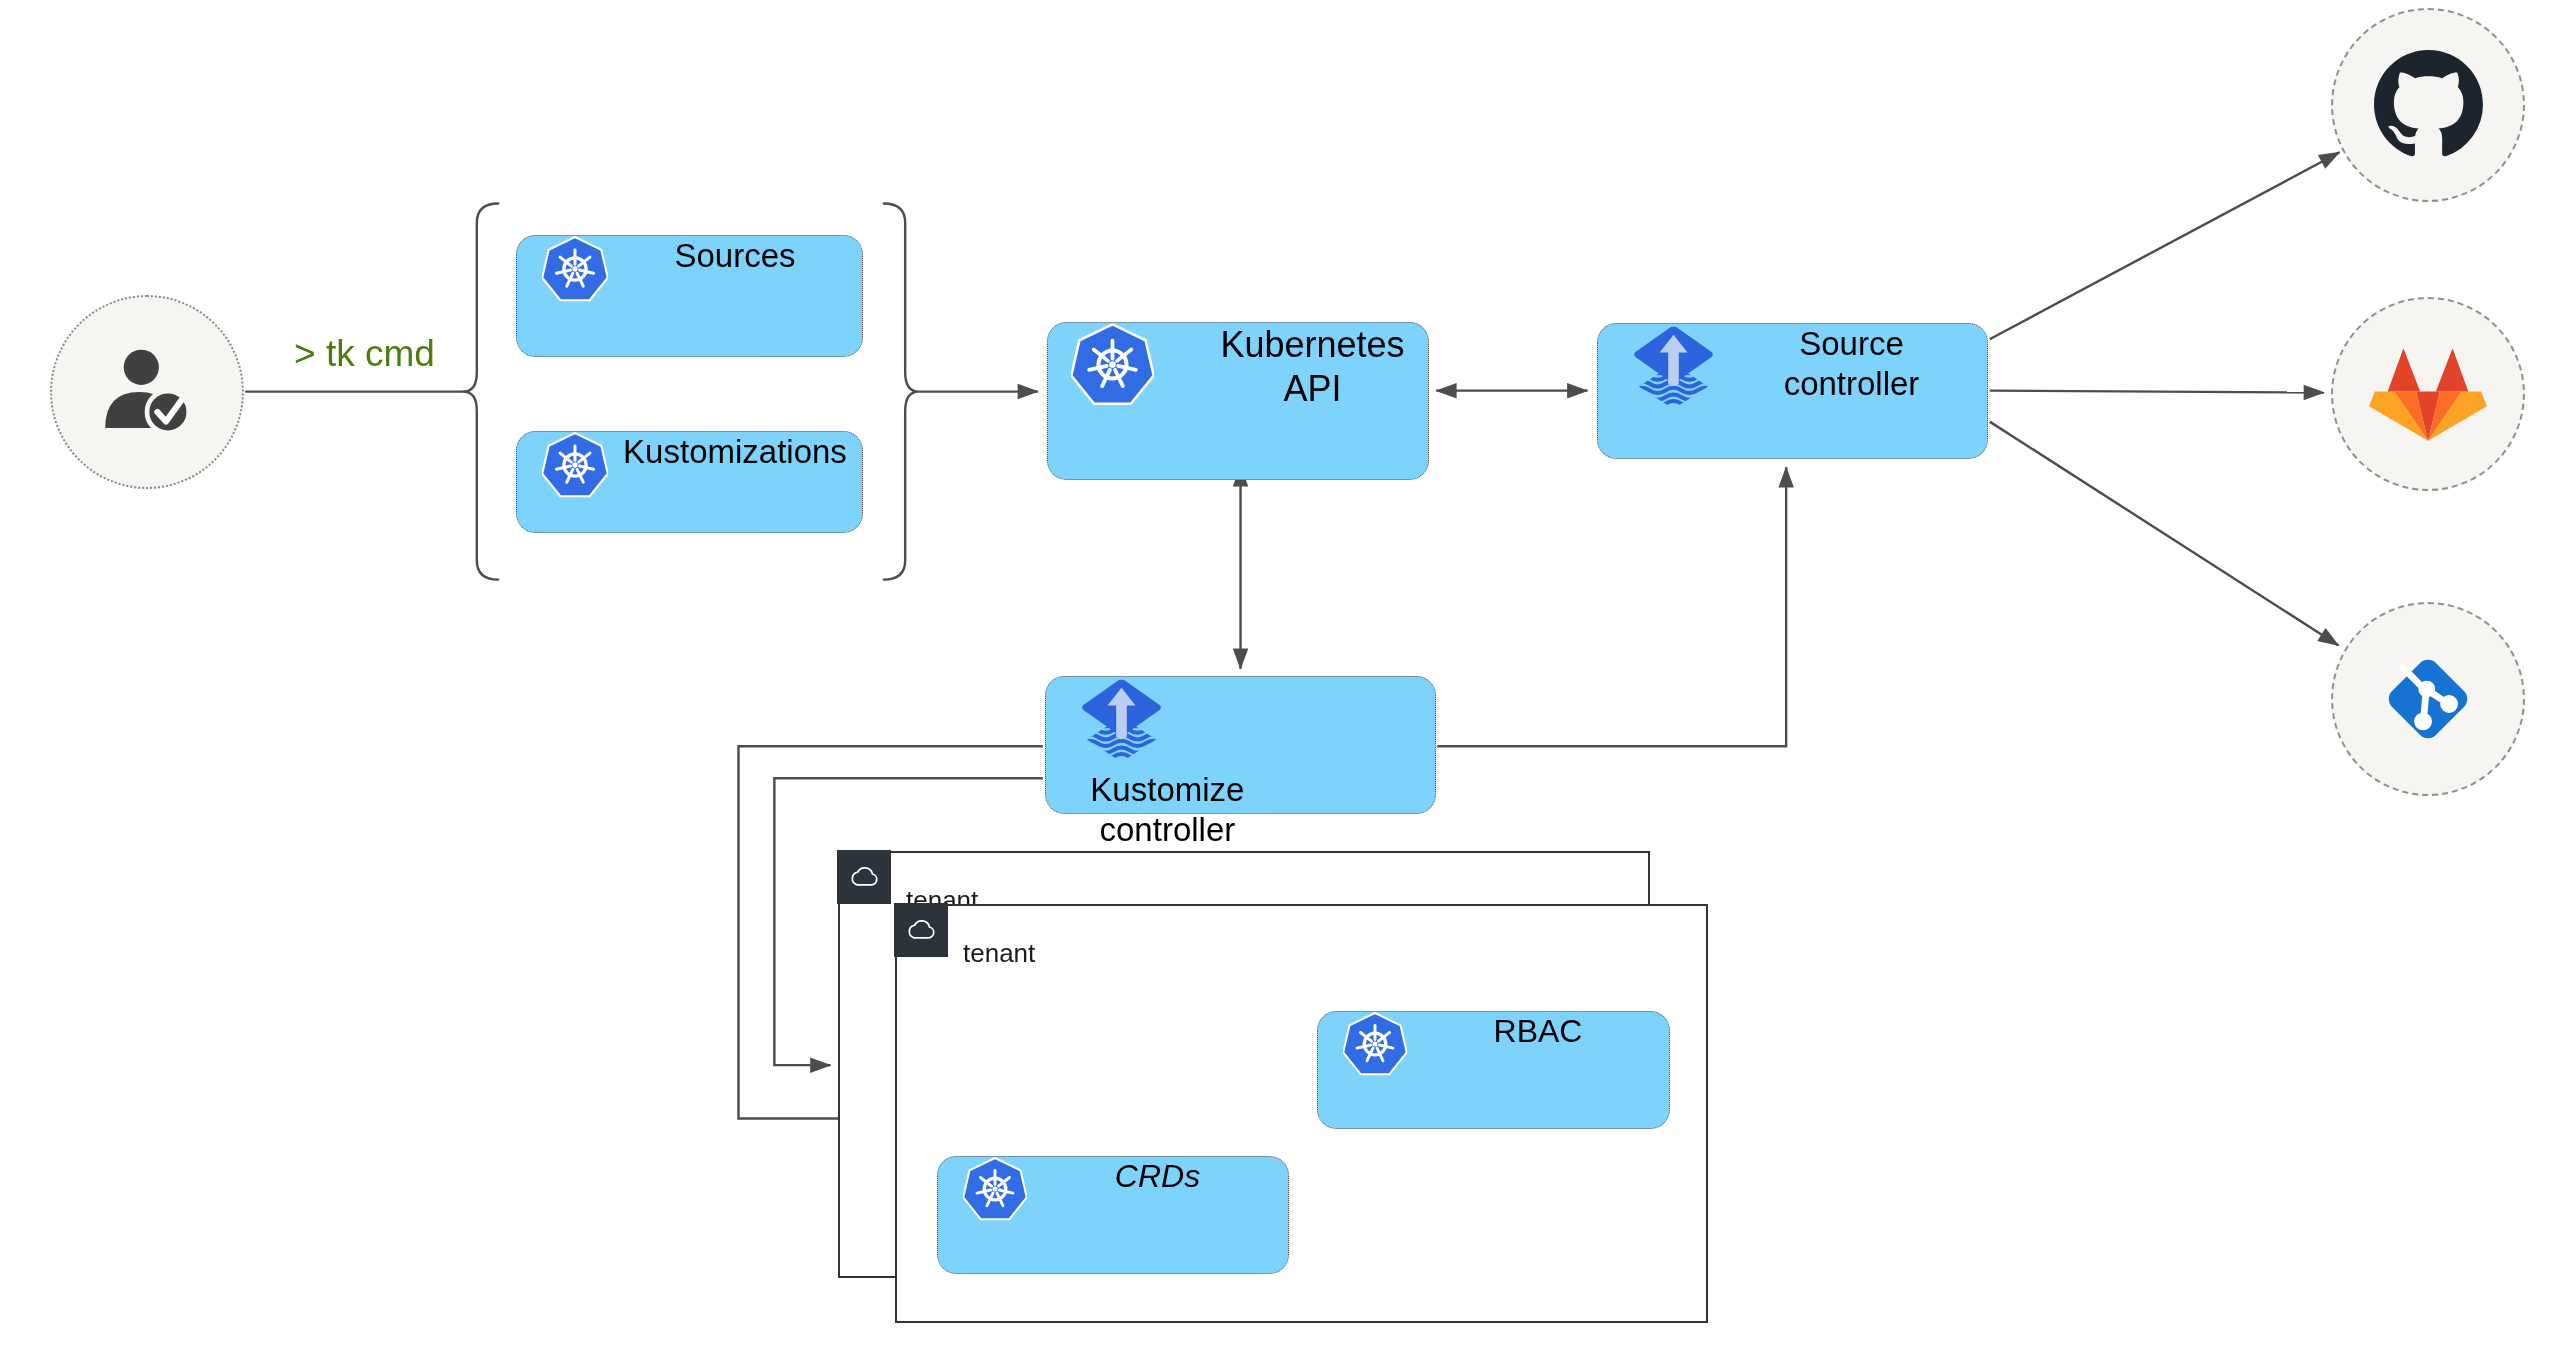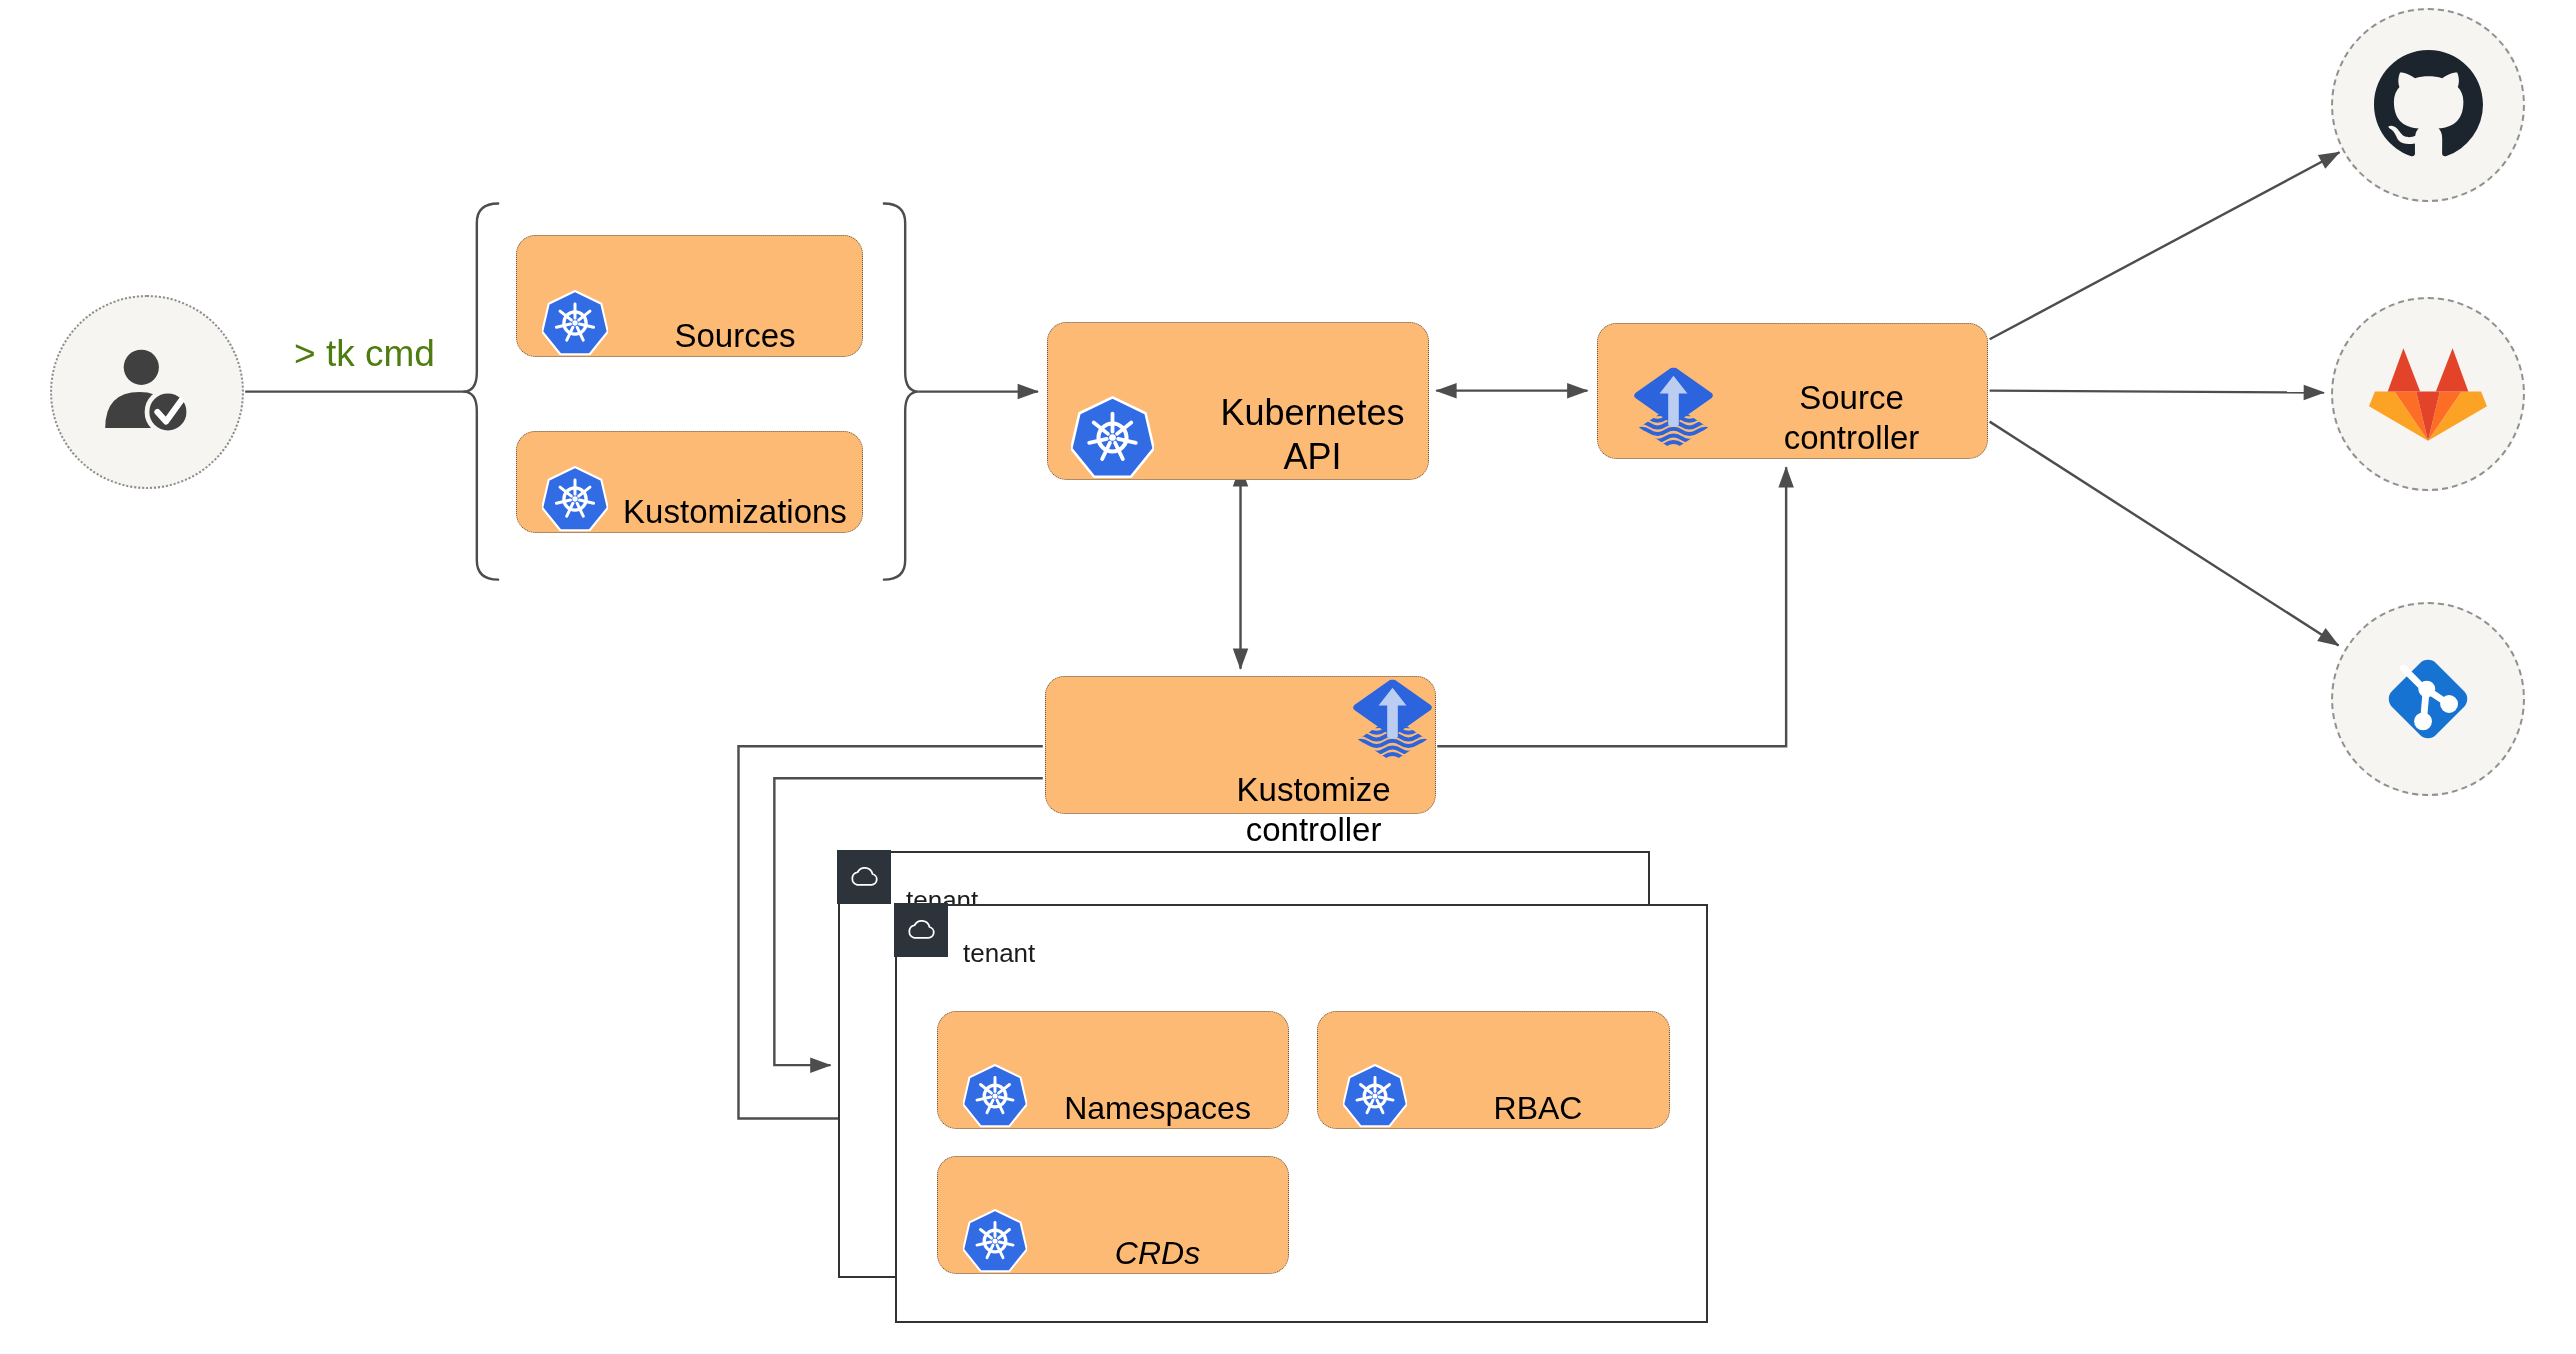--- a/index.html
+++ b/index.html
@@ -5,22 +5,22 @@
   html,body{margin:0;padding:0;background:#ffffff;}
   #canvas{
     position:relative;width:2576px;height:1355px;background:#ffffff;overflow:hidden;
     font-family:"Liberation Sans", sans-serif;color:#000;
   }
   
   #connectors{position:absolute;left:0;top:0;z-index:1;pointer-events:none;}
   
   .node{
     position:absolute;z-index:3;box-sizing:border-box;
-    background:#fdba74;border:1.9px dotted #5c5c5c;border-radius:19.4px;
-    display:flex;align-items:flex-end;
+    background:#7dd3fc;border:1.9px dotted #5c5c5c;border-radius:19.4px;
+    display:flex;align-items:flex-start;
   }
   .node .icon{flex:0 0 auto;}
   .node .label{flex:1;text-align:center;font-size:33px;line-height:1.22;}
   .k8s-icon{width:66px;height:66px;margin-left:25px;}
   .node--api .k8s-icon{width:83px;height:83px;margin-left:23px;}
   .node--api .label{font-size:36px;}
   .flux-icon{width:85px;height:93px;margin-left:33px;}
   .node--controller .label{font-size:33px;padding:0 19.4px;}
   .node--controller .label .inner{display:inline-block;max-width:204px;}
   
@@ -212,26 +212,20 @@
   </div>
 
   <div class="window" id="tenant-window-front" style="left:895px;top:904px;width:813px;height:419px;">
     <div class="win-tab">
       <svg viewBox="0 0 48 48">
           <use href="#sym-cloud"></use>
         </svg>
     </div>
     <div class="win-label">tenant</div>
 
-    <div class="node inner-node" style="left:40px;top:105px;width:352px;height:118px;">
-      <svg class="icon k8s-icon" viewBox="0 0 66 66" width="64" height="64">
-          <use href="#sym-k8s"></use>
-        </svg>
-      <div class="label">Namespaces</div>
-    </div>
 
     <div class="node inner-node" style="left:420px;top:105px;width:353px;height:118px;">
       <svg class="icon k8s-icon" viewBox="0 0 66 66" width="64" height="64">
           <use href="#sym-k8s"></use>
         </svg>
       <div class="label">RBAC</div>
     </div>
 
     <div class="node inner-node" style="left:40px;top:250px;width:352px;height:118px;font-style:italic;">
       <svg class="icon k8s-icon" viewBox="0 0 66 66" width="64" height="64">

